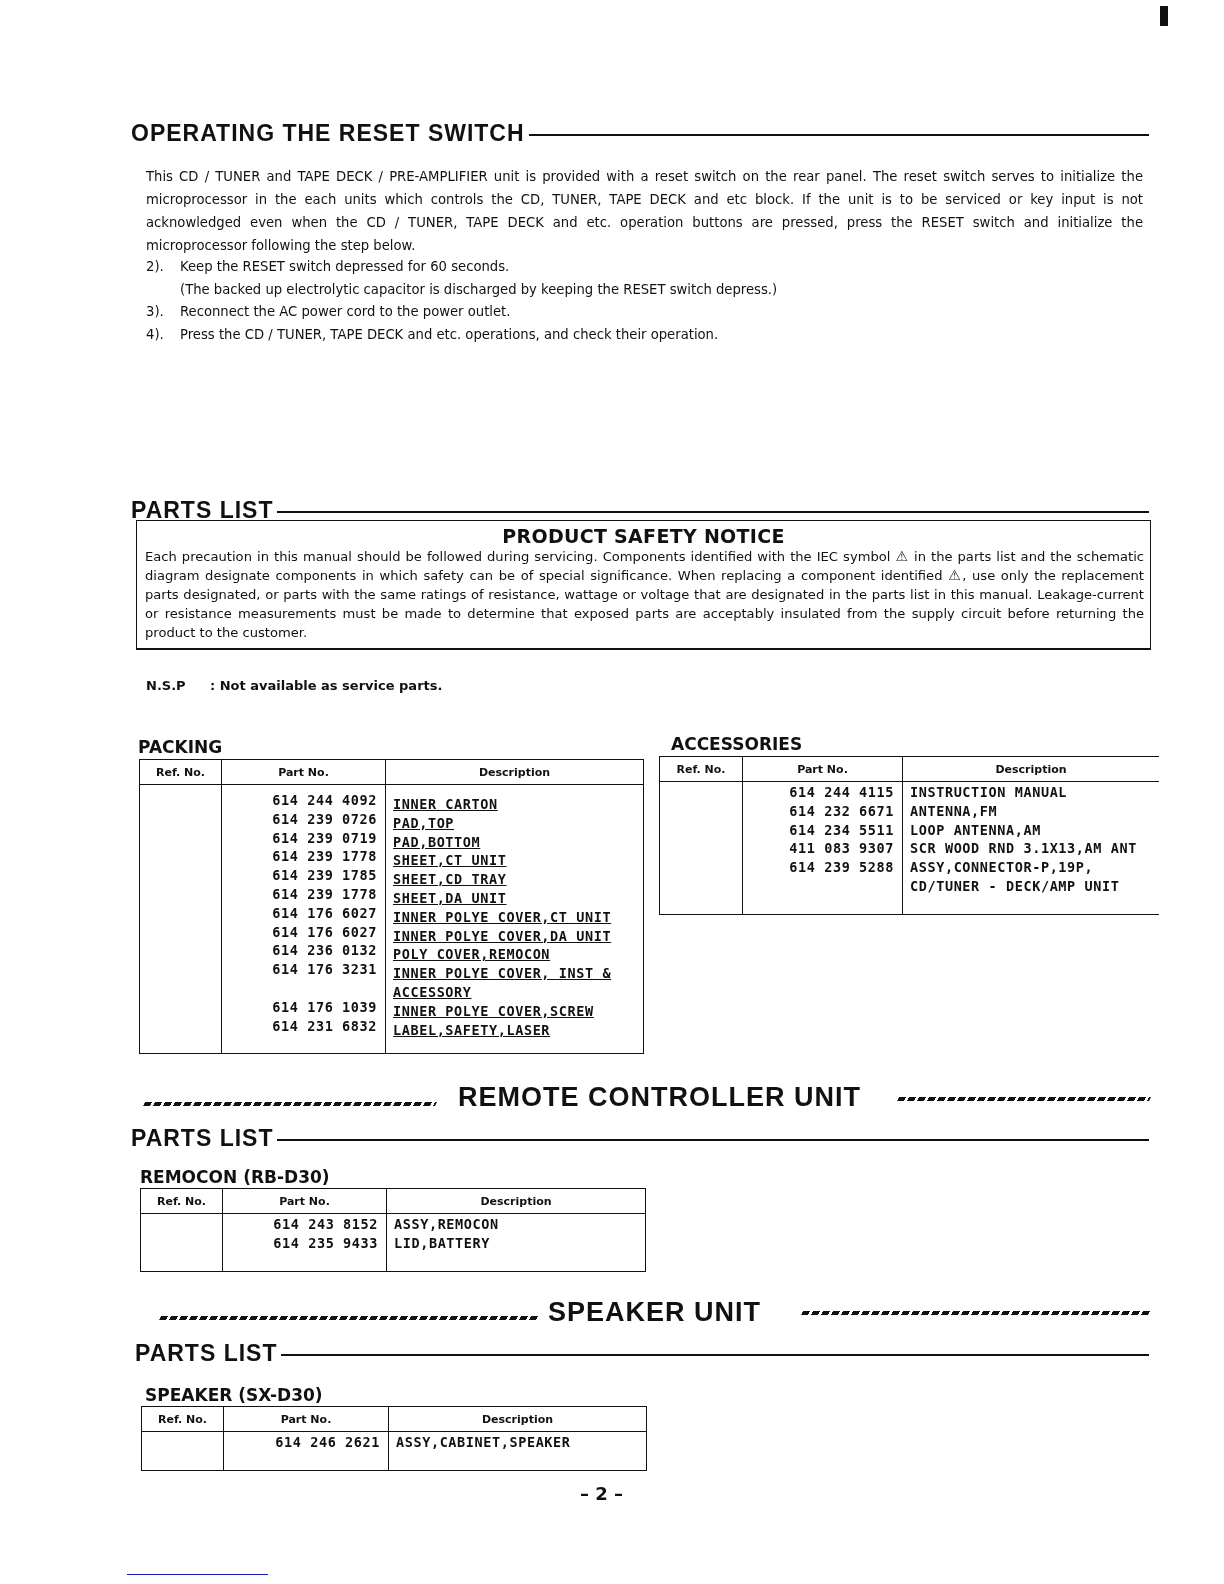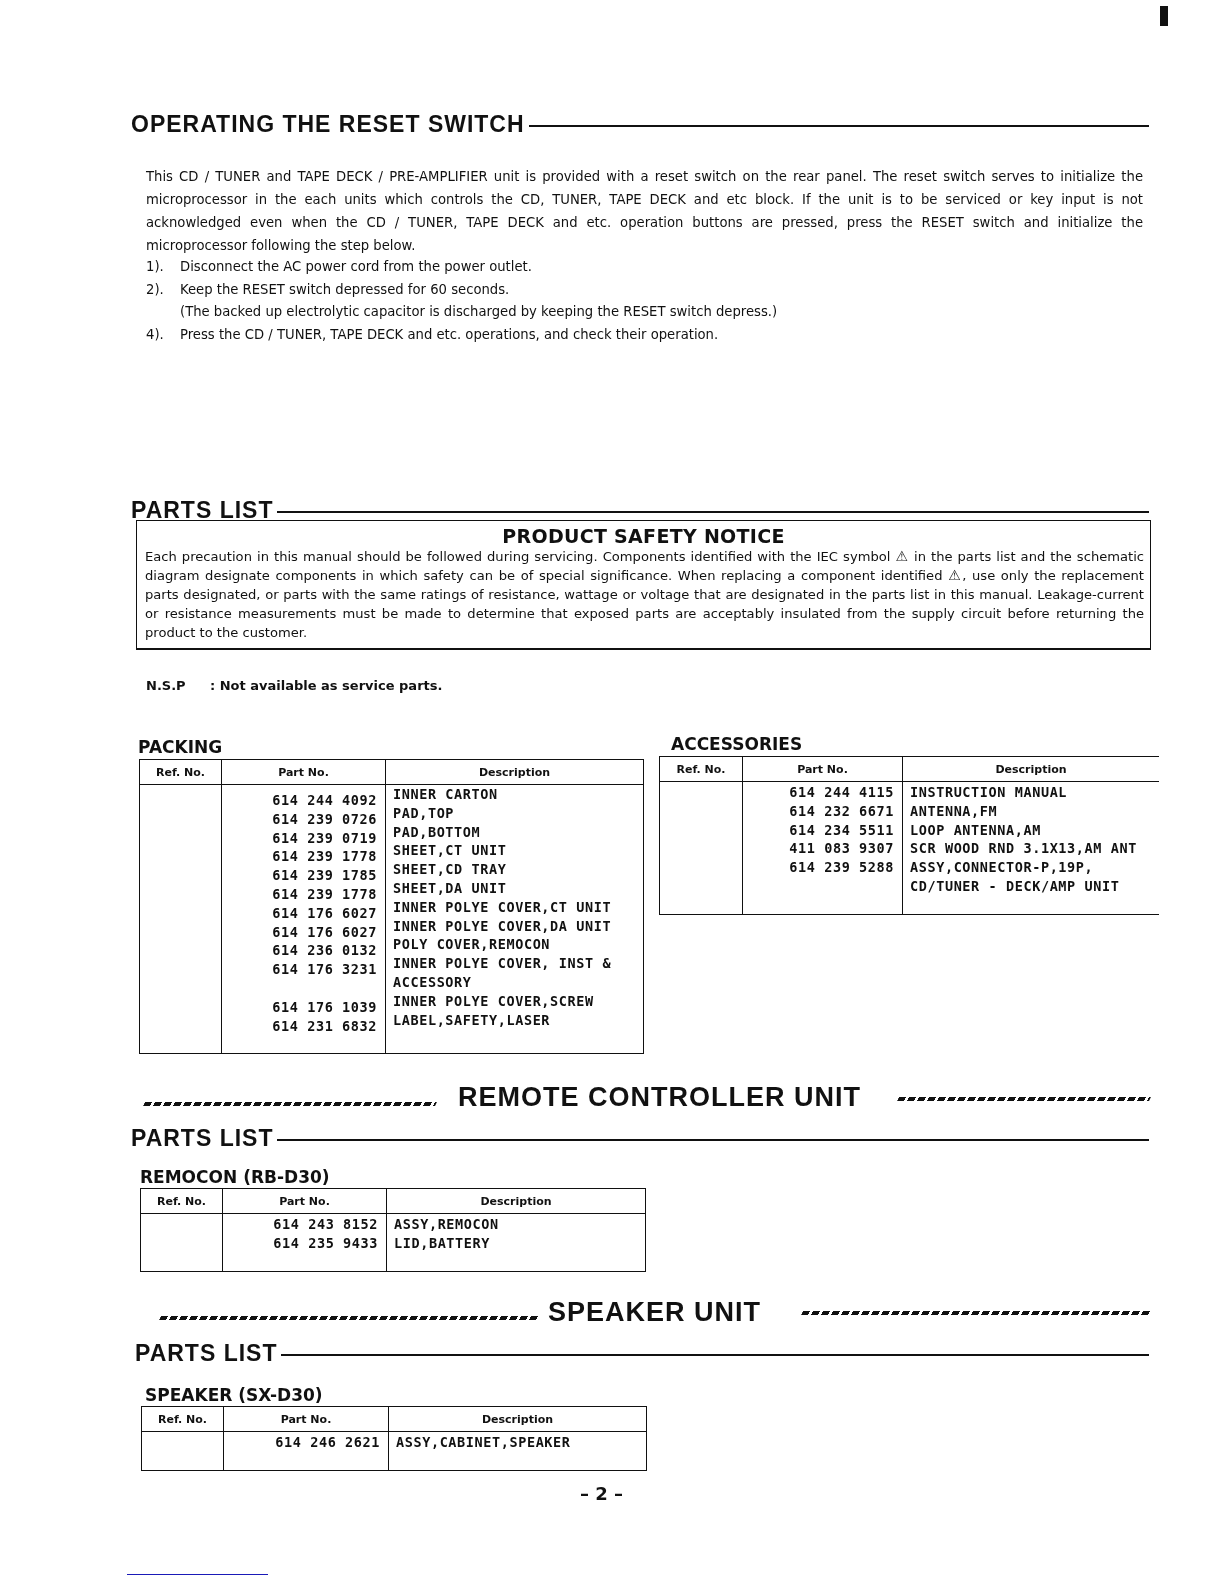--- a/index.html
+++ b/index.html
@@ -24,31 +24,31 @@
   .unit-banner { font-family: "Liberation Sans", sans-serif; font-weight: bold; font-size: 27px; letter-spacing: 1px; white-space: nowrap; }
   .dashes { height: 4px; background: repeating-linear-gradient(90deg, #111 0 7px, transparent 7px 10px); transform: skewX(-25deg); }
   .page-num { font-family: "DejaVu Sans", sans-serif; font-weight: bold; font-size: 18px; }
   .tri { font-size: 14px; }
 </style>
 </head>
 <body>
 
 <div class="abs" style="left:1160px; top:6px; width:8px; height:20px; background:#111;"></div>
 
-<div class="abs sec-title" style="left:131px; top:111px; width:1018px;">
+<div class="abs sec-title" style="left:131px; top:120px; width:1018px;">
   <span>OPERATING THE RESET SWITCH</span>
   <span class="rule"></span>
 </div>
 
 <div class="abs para" style="left:146px; top:165px; width:997px;">This CD / TUNER and TAPE DECK / PRE-AMPLIFIER unit is provided with a reset switch on the rear panel. The reset switch serves to initialize the microprocessor in the each units which controls the CD, TUNER, TAPE DECK and etc block. If the unit is to be serviced or key input is not acknowledged even when the CD / TUNER, TAPE DECK and etc. operation buttons are pressed, press the RESET switch and initialize the microprocessor following the step below.</div>
 
 <div class="abs" style="left:146px; top:256px; width:997px;">
-  <div class="step"><span class="num">1).</span><span>Disconnect the AC power cord from the power outlet.</span></div>
   <div class="step"><span class="num">2).</span><span>Keep the RESET switch depressed for 60 seconds.</span></div>
   <div class="step"><span class="num"></span><span>(The backed up electrolytic capacitor is discharged by keeping the RESET switch depress.)</span></div>
+  <div class="step"><span class="num">3).</span><span>Reconnect the AC power cord to the power outlet.</span></div>
   <div class="step"><span class="num">4).</span><span>Press the CD / TUNER, TAPE DECK and etc. operations, and check their operation.</span></div>
 </div>
 
 <div class="abs sec-title" style="left:131px; top:497px; width:1018px;">
   <span>PARTS LIST</span>
   <span class="rule"></span>
 </div>
 
 <div class="abs notice" style="left:136px; top:520px; width:1013px; height:127px;">
   <div class="notice-title">PRODUCT SAFETY NOTICE</div>
@@ -84,21 +84,21 @@
       <div class="pn-line">614 239 1785</div>
       <div class="pn-line">614 239 1778</div>
       <div class="pn-line">614 176 6027</div>
       <div class="pn-line">614 176 6027</div>
       <div class="pn-line">614 236 0132</div>
       <div class="pn-line">614 176 3231</div>
       <div class="pn-line"></div>
       <div class="pn-line">614 176 1039</div>
       <div class="pn-line">614 231 6832</div>
     </td>
-    <td style="padding-top:0;">
+    <td style="padding-top:10px;text-decoration:underline;">
       <div class="ds-line">INNER CARTON</div>
       <div class="ds-line">PAD,TOP</div>
       <div class="ds-line">PAD,BOTTOM</div>
       <div class="ds-line">SHEET,CT UNIT</div>
       <div class="ds-line">SHEET,CD TRAY</div>
       <div class="ds-line">SHEET,DA UNIT</div>
       <div class="ds-line">INNER POLYE COVER,CT UNIT</div>
       <div class="ds-line">INNER POLYE COVER,DA UNIT</div>
       <div class="ds-line">POLY COVER,REMOCON</div>
       <div class="ds-line">INNER POLYE COVER, INST &amp;</div>

